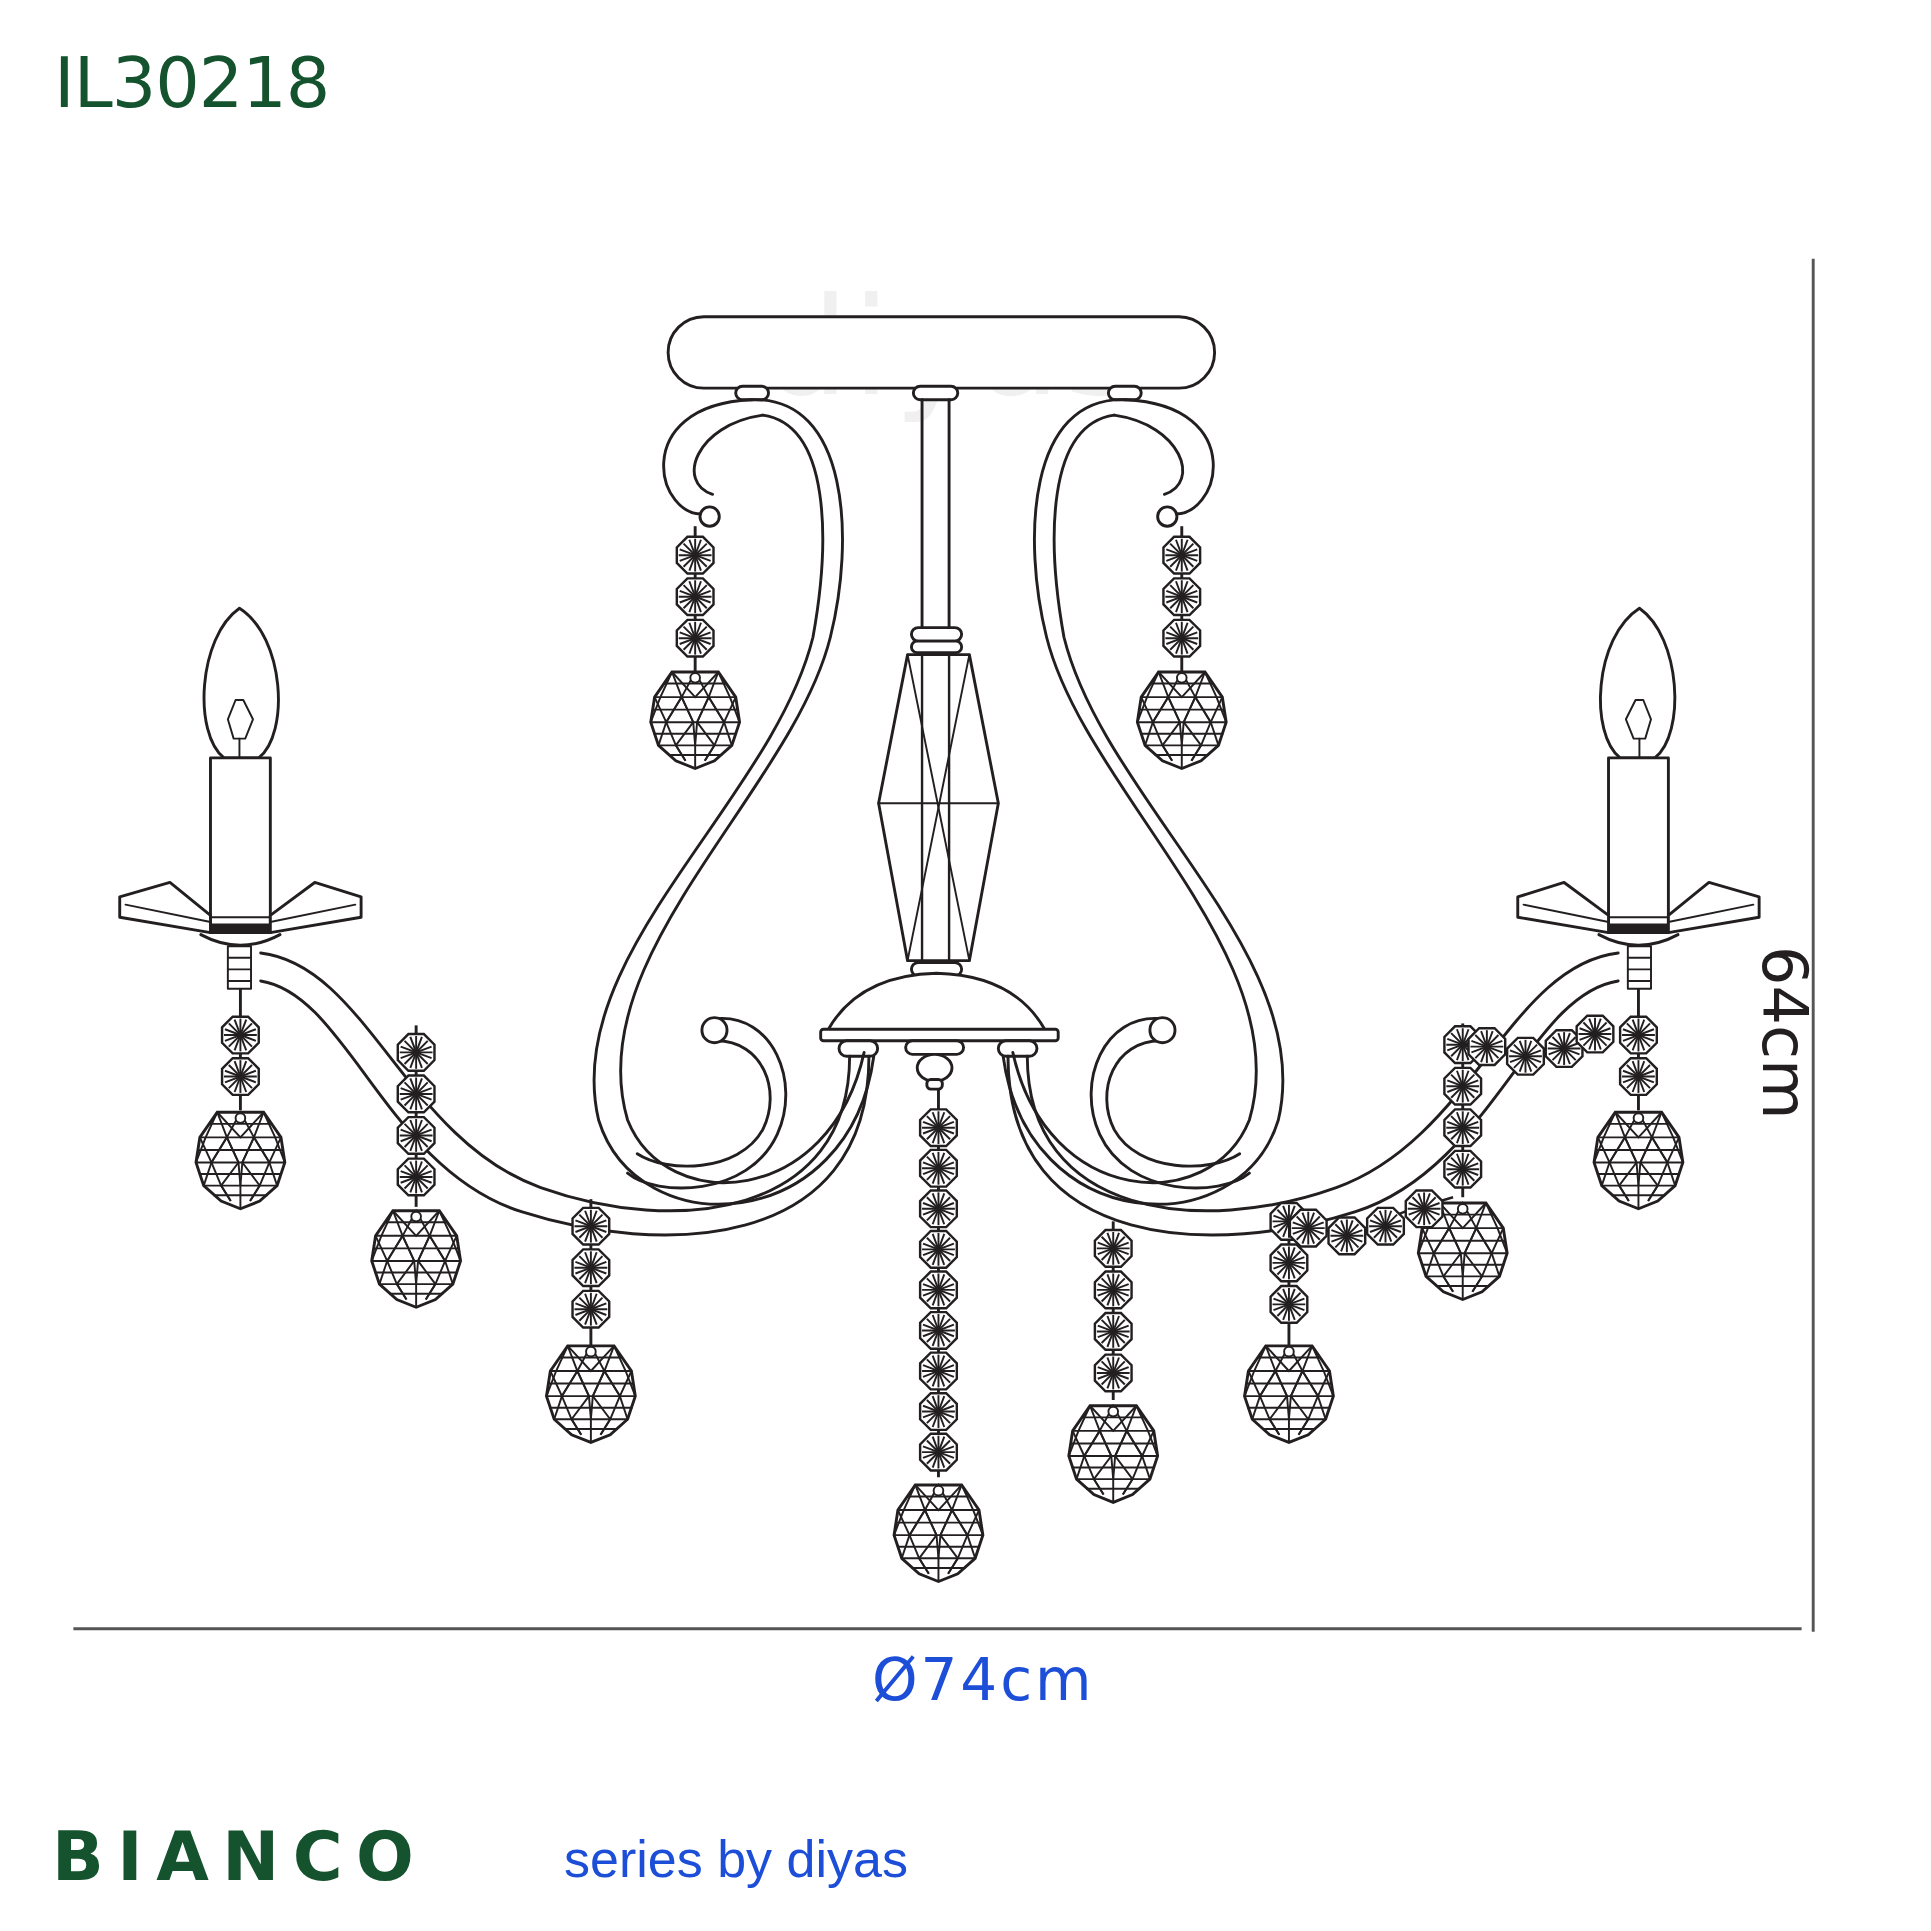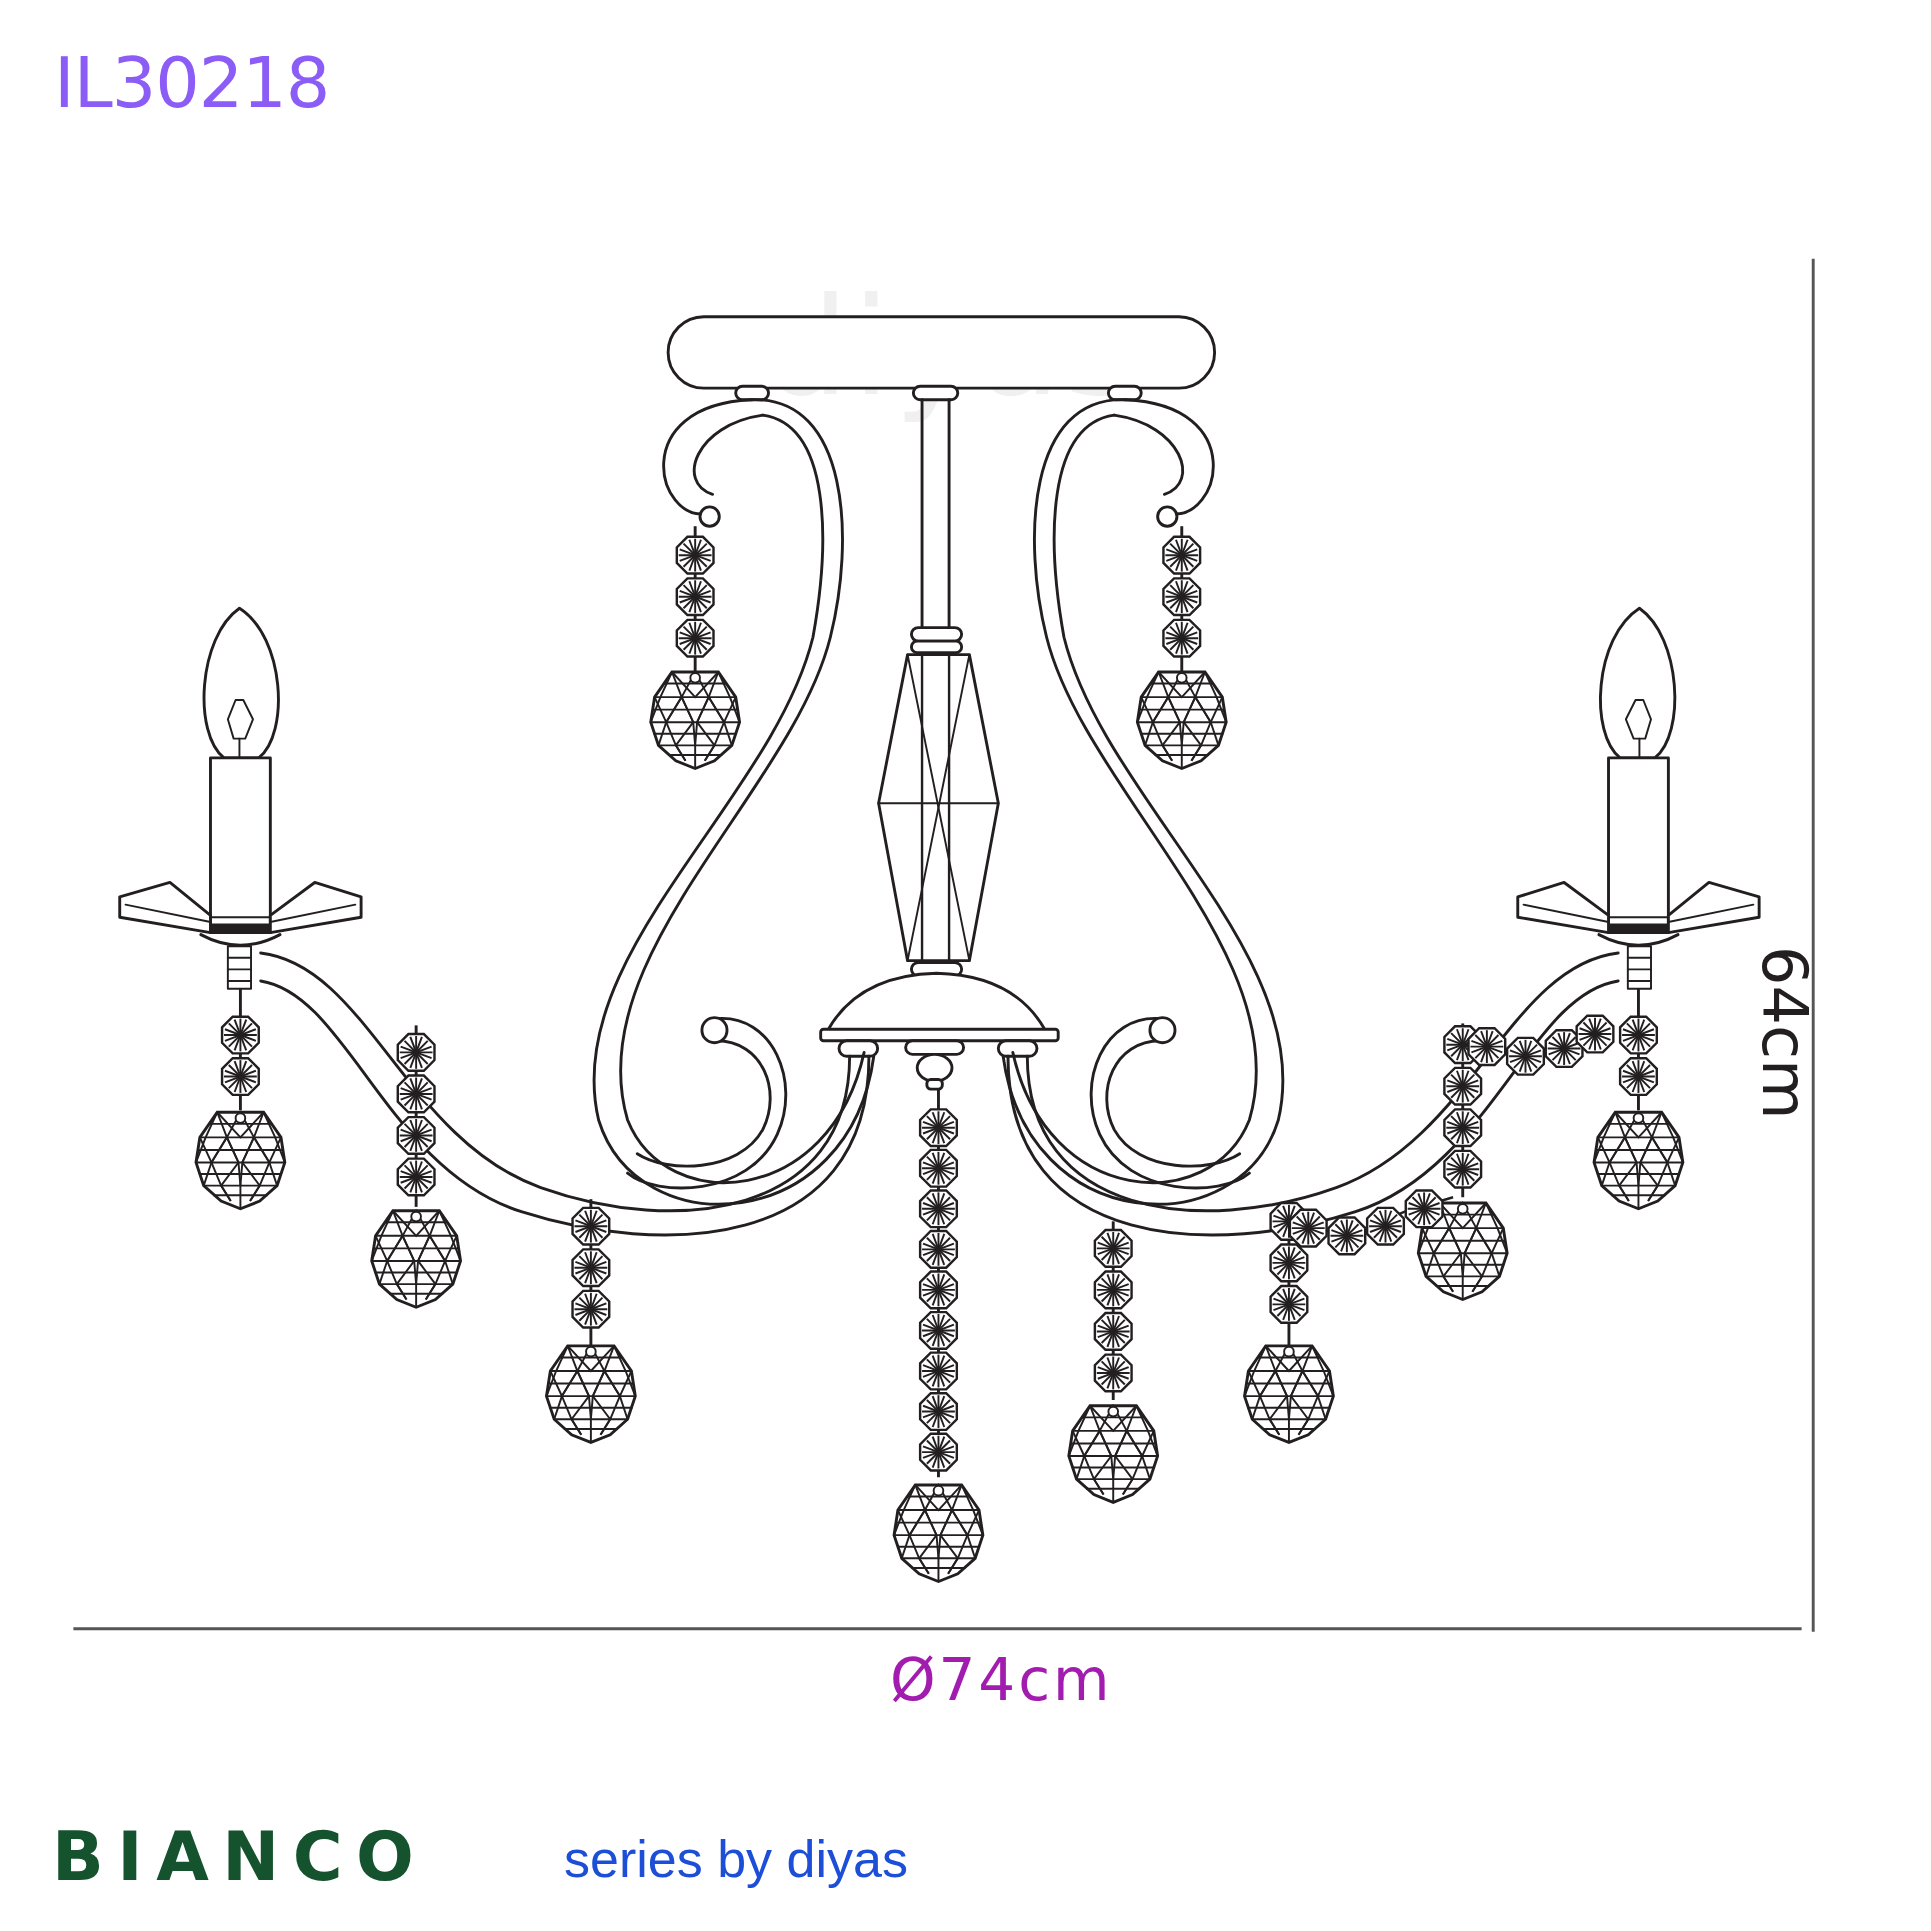--- a/index.html
+++ b/index.html
@@ -1,19 +1,19 @@
 <!DOCTYPE html>
 <html><head>
 <meta charset="utf-8">
 <style>
   html, body { margin: 0; padding: 0; background: #ffffff; }
   body { width: 1931px; height: 1931px; position: relative; overflow: hidden; font-family: "DejaVu Sans", sans-serif; color: #231f20; }
-  .product-code { position: absolute; left: 54px; top: 48px; font-family: "DejaVu Sans", sans-serif; font-size: 70px; letter-spacing: -1px; color: #8b5cf6; line-height: 1; }
+  .product-code { position: absolute; left: 54px; top: 48px; font-family: "DejaVu Sans", sans-serif; font-size: 70px; letter-spacing: -1px; color: #14532d; line-height: 1; }
   .dim-v-label { position: absolute; left: 1815px; top: 946px; font-size: 62px; color: #231f20; transform: rotate(90deg); transform-origin: left top; white-space: nowrap; line-height: 1; }
-  .dim-h-label { position: absolute; left: 890px; top: 1651px; font-size: 58px; color: #a21caf; letter-spacing: 2.9px; line-height: 1; }
+  .dim-h-label { position: absolute; left: 872px; top: 1651px; font-size: 58px; color: #1d4ed8; letter-spacing: 2.9px; line-height: 1; }
   .series-name { position: absolute; left: 52px; top: 1823px; font-family: "DejaVu Sans", sans-serif; font-weight: bold; font-size: 68px; letter-spacing: 13.5px; color: #14532d; line-height: 1; }
   .series-by { position: absolute; left: 564px; top: 1833px; font-family: "Liberation Sans", sans-serif; font-size: 52px; color: #1d4ed8; line-height: 1; }
   svg.drawing { position: absolute; left: 0; top: 0; }
   .watermark { position: absolute; left: 763px; top: 280px; font-family: "DejaVu Sans", sans-serif; font-size: 135px; color: #f0f0f0; letter-spacing: 3.9px; line-height: 1; }
 </style>
 </head>
 <body>
 
 <div class="watermark">diyas</div>
 

